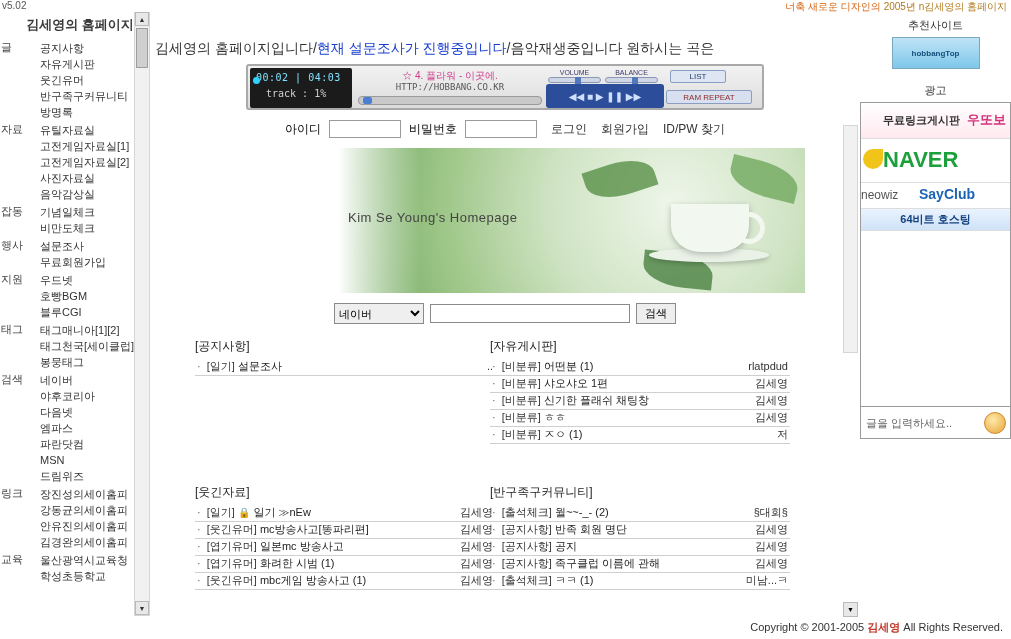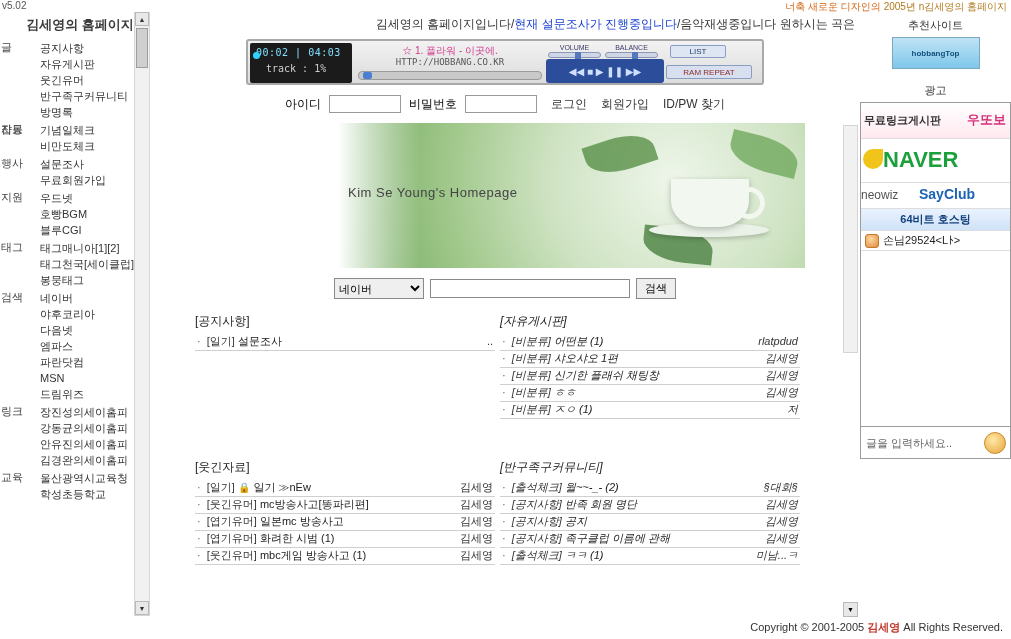--- a/index.html
+++ b/index.html
@@ -63,22 +63,23 @@
   .sb-thumb {
     position: absolute; left: 1px; top: 16px; width: 12px; height: 40px;
     background: #cfcfcf; border: 1px solid #9d9d9d;
   }
 
   
   .main {
     position: absolute; left: 155px; top: 12px; width: 700px; height: 604px;
   }
   .header-line {
-    text-align: right; font-size: 12px; padding-top: 4px; color: #333;
+    text-align: left; font-size: 14px; padding-top: 4px; color: #333;
     white-space: nowrap;
+    margin-top: 24px;
   }
   .header-line .blue { color: #1a3fd0; }
 
   
   .player {
     position: relative; margin: 6px auto 0 auto;
     width: 518px; height: 46px;
     background: linear-gradient(#f2f2f2, #dcdcdc);
     border: 2px solid #a9a9a9; border-radius: 3px;
   }
@@ -205,21 +206,21 @@
     height: 21px; padding: 0 8px; font-size: 11px;
     border: 1px solid #8a8a8a; background: #eee; cursor: pointer;
   }
 
   
   .boards {
     position: relative; margin-top: 14px; width: 700px;
   }
   .board-col { position: absolute; width: 300px; }
   .board-col.left { left: 40px; }
-  .board-col.right { left: 345px; font-style: italic; }
+  .board-col.right { left: 335px; }
   .board-title {
     font-size: 12px; color: #222; margin-bottom: 3px;
   }
   .board-table { width: 100%; border-collapse: collapse; }
   .board-table tr { height: 17px; }
   .board-table td {
     border-bottom: 1px solid #cfcfcf; font-size: 11px; color: #222;
     padding: 0 2px; white-space: nowrap; overflow: hidden;
   }
   .board-table td.subject { }
@@ -243,21 +244,21 @@
     justify-content: center; font-size: 8px; color: #15507a; font-weight: bold;
   }
   .ad-label {
     text-align: center; font-size: 11px; color: #333; margin-top: 14px;
   }
   .ad-box {
     margin-top: 4px; width: 151px; border: 1px solid #9b9b9b; background: #fff;
   }
   .ad-row { height: 36px; border-bottom: 1px solid #ddd; position: relative; overflow: hidden; }
   .ad1 { background: linear-gradient(#fff, #ffe9ef); }
-  .ad1 .t1 { position: absolute; left: 3px; top: 10px; font-size: 11px; color: #333; font-weight: bold; }
+  .ad1 .t1 { position: absolute; left: 22px; top: 10px; font-size: 11px; color: #333; font-weight: bold; }
   .ad1 .t2 { position: absolute; right: 4px; top: 8px; font-size: 13px; color: #d4317a; font-weight: bold; }
   .ad2 { background: #fff; height: 44px; }
   .ad2 .naver {
     position: absolute; left: 22px; top: 8px; font-size: 22px; font-weight: bold; color: #1ca03c;
   }
   .ad2 .leafy {
     position: absolute; left: 2px; top: 10px; width: 20px; height: 20px;
     background: #f0c419; border-radius: 50% 0 50% 50%;
   }
   .ad3 { background: #fff; height: 26px; }
@@ -332,20 +333,27 @@
         <div class="sb-item">공지사항</div>
         <div class="sb-item">자유게시판</div>
         <div class="sb-item">웃긴유머</div>
         <div class="sb-item">반구족구커뮤니티</div>
         <div class="sb-item">방명록</div>
       </div>
     </div>
 
     <div class="sb-group">
       <div class="sb-cat">자료</div>
+      <div class="sb-items">
+        <div class="sb-item">유틸자료실</div>
+        <div class="sb-item">고전게임자료실[1]</div>
+        <div class="sb-item">고전게임자료실[2]</div>
+        <div class="sb-item">사진자료실</div>
+        <div class="sb-item">음악감상실</div>
+      </div>
     </div>
 
     <div class="sb-group">
       <div class="sb-cat">잡동</div>
       <div class="sb-items">
         <div class="sb-item">기념일체크</div>
         <div class="sb-item">비만도체크</div>
       </div>
     </div>
 
@@ -420,21 +428,21 @@
     </div>
 
     <div class="player">
       <div class="player-left">
         <span class="p-time">
           <i class="p-dot"></i>
           <span>00:02 | 04:03</span>
         </span>
         <span class="p-track">track : 1%</span>
       </div>
-      <div class="p-title">☆ 1. 플라워 - 이곳에.</div>
+      <div class="p-title">☆ 4. 플라워 - 이곳에.</div>
       <div class="p-url">HTTP://HOBBANG.CO.KR</div>
       <div class="p-seek">
           <i></i>
         </div>
       <div class="p-knobs">
         <div class="knob">
           <div>VOLUME</div>
           <div class="bar">
               <b></b>
             </div>
@@ -657,24 +665,20 @@
       </div>
       <div class="ad-row ad2">
         <span class="leafy"></span>
         <span class="naver">NAVER</span>
       </div>
       <div class="ad-row ad3">
         <span class="nw">neowiz</span>
         <span class="sc">SayClub</span>
       </div>
       <div class="ad-row ad4">64비트 호스팅</div>
-      <div class="guest-row">
-        <span class="guest-icon"></span>
-        <span>손님29524&lt;Lﾄ&gt;</span>
-      </div>
       <div class="ad-blank"></div>
       <div class="guestbox">
         <span class="placeholder">글을 입력하세요..</span>
         <span class="face"></span>
       </div>
     </div>
   </div>
 
   <div class="right-scroll"></div>
   <div class="bottom-scroll">▼</div>

